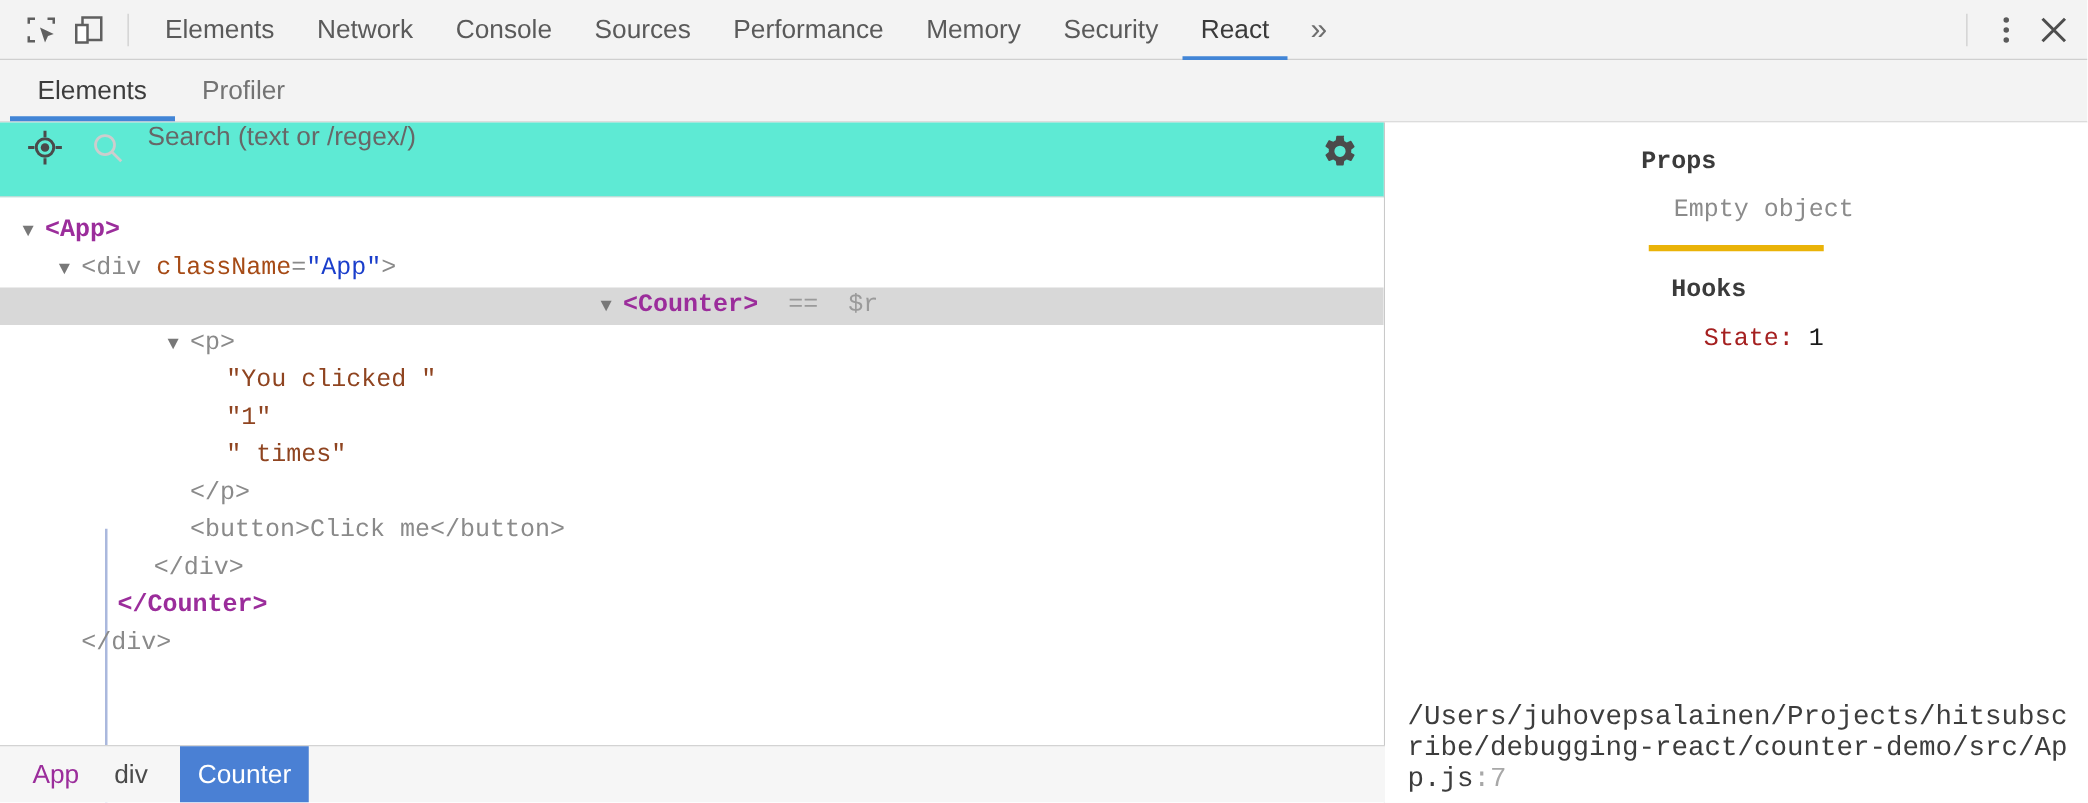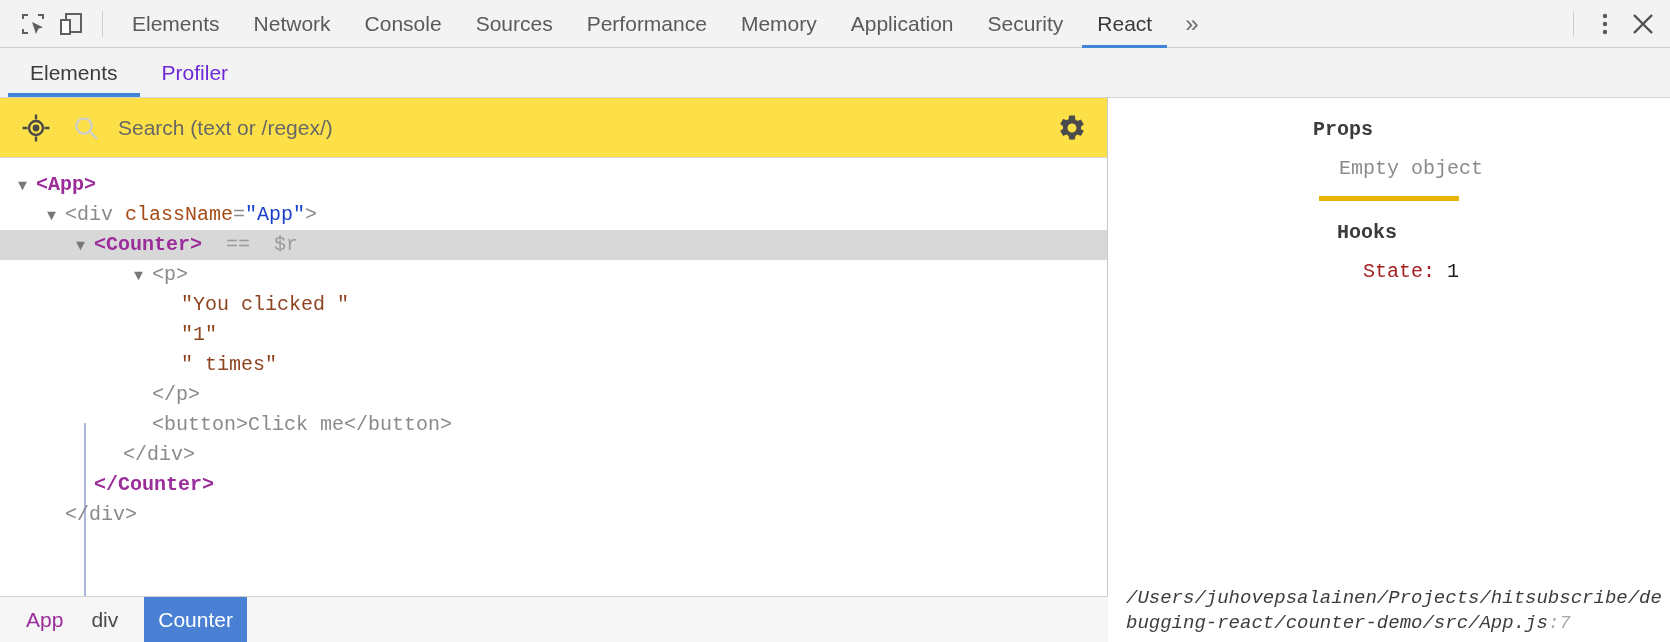--- a/index.html
+++ b/index.html
@@ -48,40 +48,40 @@
   .react-subbar {
     height: 50px; width: 100%;
     background: #f3f3f3;
     border-bottom: 1px solid #d5d5d5;
     display: flex; align-items: stretch;
     padding-left: 8px;
   }
   .sub-tab {
     display: flex; align-items: center;
     padding: 0 22px;
-    font-size: 21px; color: #6d28d9;
+    font-size: 21px; color: #737373;
     position: relative; white-space: nowrap; cursor: default;
   }
   .sub-tab.active { color: #3c3c3c; }
   .sub-tab.active::after {
     content: ""; position: absolute; left: 0; right: 0; bottom: 0;
     height: 4px; background: #4285d6;
   }
 
   
   .body-split { display: flex; height: 544px; width: 100%; }
   .left-pane { width: 1108px; height: 544px; display: flex; flex-direction: column; position: relative; border-right: 1px solid #c9c9c9; }
   .right-pane { width: 562px; height: 544px; display: flex; flex-direction: column; background: #fff; position: relative; align-items: center; }
 
   
   .search-row {
     height: 60px; width: 100%;
-    background: #fde047;
+    background: #5eead4;
     border-bottom: 1px solid #d9d9d9;
-    display: flex; align-items: center;
+    display: flex; align-items: flex-start;
     padding: 0 12px 0 16px;
     flex: 0 0 auto;
   }
   .search-icon-btn { width: 40px; height: 40px; display: flex; align-items: center; justify-content: center; flex: 0 0 auto; }
   .magnifier { width: 40px; height: 40px; display: flex; align-items: center; justify-content: center; flex: 0 0 auto; margin-left: 10px; }
   .search-input {
     flex: 1 1 auto;
     border: none; outline: none; background: transparent;
     font-family: "Liberation Sans", sans-serif;
     font-size: 21px; color: #4d4d4d;
@@ -100,21 +100,21 @@
     padding-top: 12px;
     position: relative;
   }
   .tree-row {
     height: 30px; line-height: 30px;
     white-space: pre;
     display: block;
     position: relative;
     cursor: default;
   }
-  .tree-row.selected { background: #d8d8d8; }
+  .tree-row.selected { background: #d8d8d8; text-align: center; }
   .arrow { color: #787878; font-size: 15px; }
   .tag { color: #8a8a8a; }
   .comp { color: #9b2d9b; font-weight: bold; }
   .attr { color: #a64b16; }
   .val { color: #1a3ecb; }
   .txt { color: #8f4420; }
   .meta { color: #9a9a9a; }
   .guide {
     position: absolute;
     left: 84px; top: 265px; width: 2px; height: 290px;
@@ -158,26 +158,25 @@
     padding: 16px 0 0 44px;
   }
   .empty-obj { color: #8b8b8b; }
   .hook-name { color: #a52020; }
   .hook-val { color: #1b1b1b; }
   .source-path {
     position: absolute; left: 0; bottom: 0;
     width: 562px;
     padding: 0 8px 6px 18px;
     font-family: "Liberation Mono", monospace;
-    font-size: 19px;
+    font-size: 22px;
     line-height: 25px;
     color: #3d3d3d;
     word-break: break-all;
     cursor: default;
-    font-style: italic;
   }
   .src-line { color: #a8a8a8; }
   svg { display: block; }
 </style>
 </head>
 <body>
 
 <div class="app">
 
   <div class="devtools-toolbar">
@@ -213,23 +212,20 @@
           <span>Console</span>
         </div>
       <div class="main-tab">
           <span>Sources</span>
         </div>
       <div class="main-tab">
           <span>Performance</span>
         </div>
       <div class="main-tab">
           <span>Memory</span>
-        </div>
-      <div class="main-tab">
-          <span>Application</span>
         </div>
       <div class="main-tab">
           <span>Security</span>
         </div>
       <div class="main-tab active">
           <span>React</span>
         </div>
       <div class="main-tab chevron">
           <span>»</span>
         </div>

